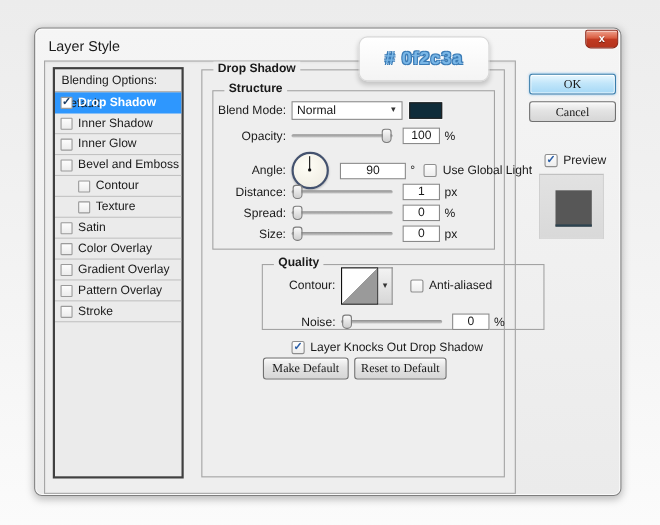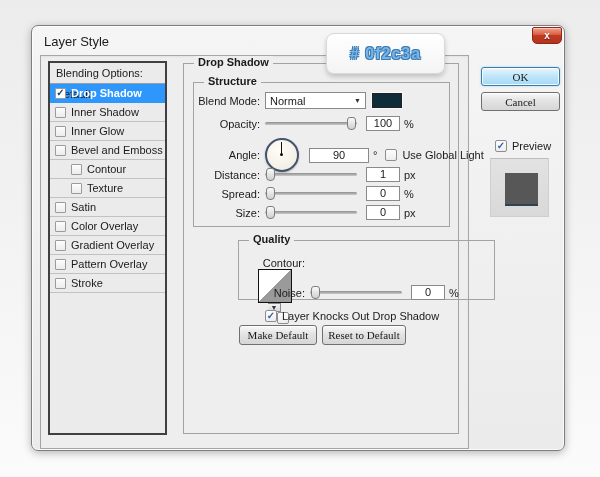--- a/index.html
+++ b/index.html
@@ -310,21 +310,21 @@
           <div class="thumb at-left"></div>
         </div>
         <div class="valbox">0</div>
         <span class="unit">px</span>
       </div>
     </div>
 
     <div class="fieldset fs-quality">
       <span class="legend">Quality</span>
 
-      <div class="row" style="top:16px; height:34px;flex-direction:column;">
+      <div class="row" style="top:2px; height:34px;">
         <span class="lbl">Contour:</span>
         <div class="contour-thumb"></div>
         <div class="contour-arrow">
           <span class="dd-arrow">▼</span>
         </div>
         <span class="checkbox" style="margin-left:16px;"></span>
         <span class="cb-label">Anti-aliased</span>
       </div>
 
       <div class="row" style="top:44px;">

